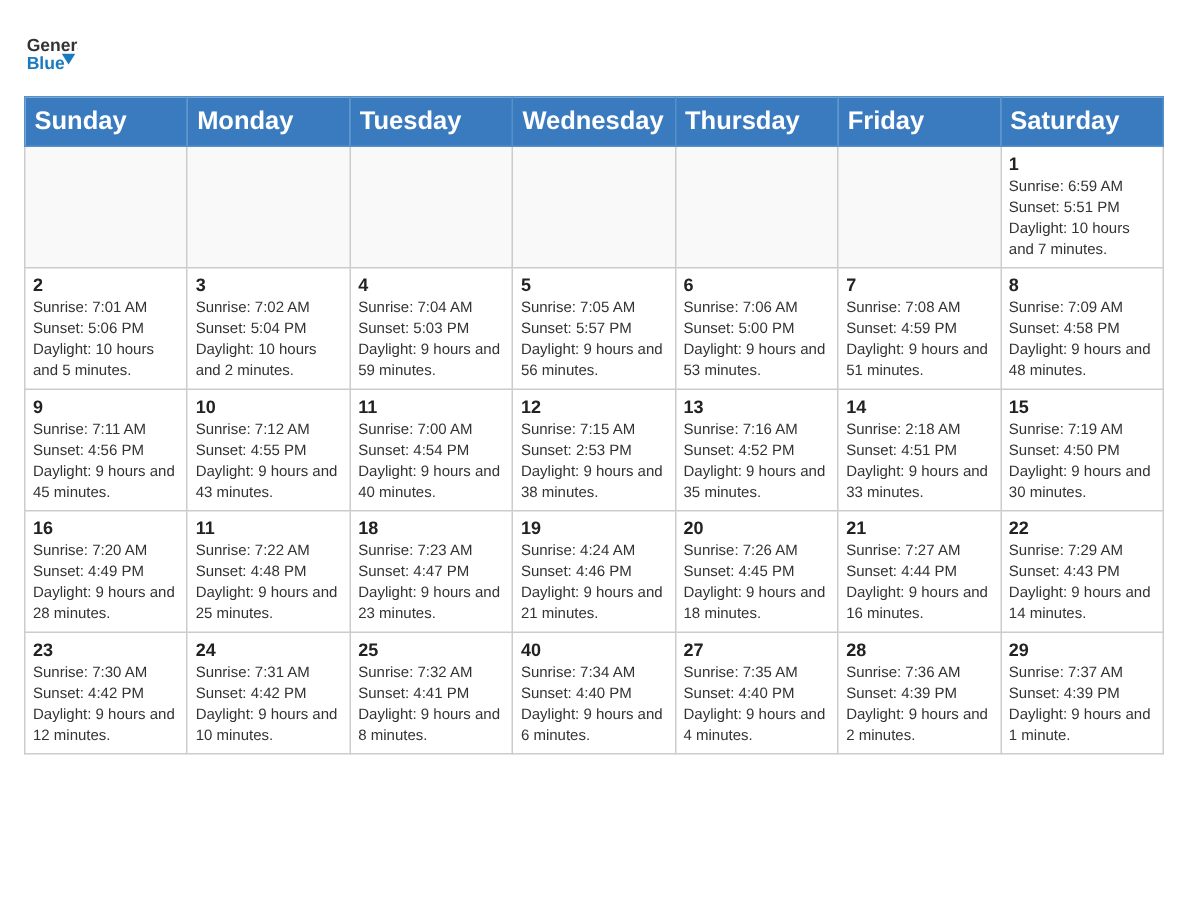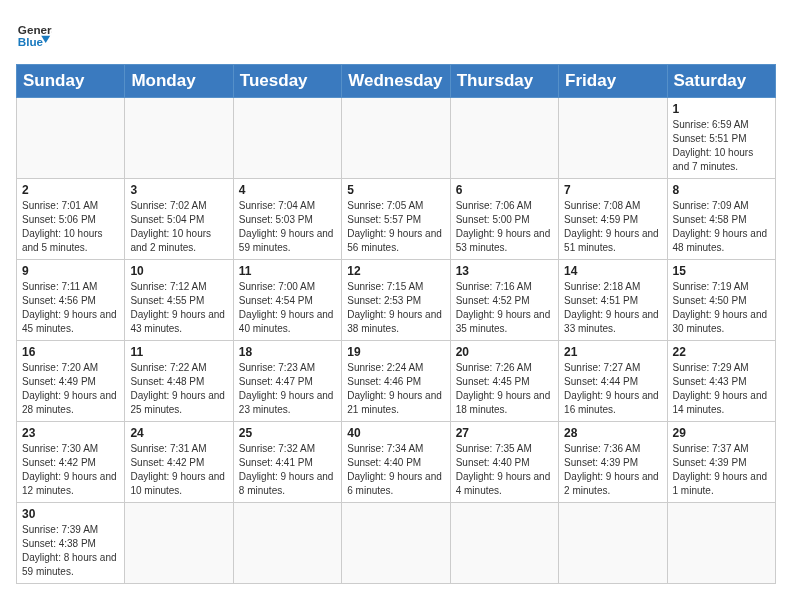--- a/index.html
+++ b/index.html
@@ -225,21 +225,21 @@
 Daylight: 9 hours and 25 minutes.</div>
         </td>
         <td>
           <span class="day-num">18</span>
           <div class="day-info">Sunrise: 7:23 AM
 Sunset: 4:47 PM
 Daylight: 9 hours and 23 minutes.</div>
         </td>
         <td>
           <span class="day-num">19</span>
-          <div class="day-info">Sunrise: 2:24 AM
+          <div class="day-info">Sunrise: 4:24 AM
 Sunset: 4:46 PM
 Daylight: 9 hours and 21 minutes.</div>
         </td>
         <td>
           <span class="day-num">20</span>
           <div class="day-info">Sunrise: 7:26 AM
 Sunset: 4:45 PM
 Daylight: 9 hours and 18 minutes.</div>
         </td>
         <td>
@@ -292,28 +292,14 @@
 Sunset: 4:39 PM
 Daylight: 9 hours and 2 minutes.</div>
         </td>
         <td>
           <span class="day-num">29</span>
           <div class="day-info">Sunrise: 7:37 AM
 Sunset: 4:39 PM
 Daylight: 9 hours and 1 minute.</div>
         </td>
       </tr>
-      <tr>
-        <td>
-          <span class="day-num">30</span>
-          <div class="day-info">Sunrise: 7:39 AM
-Sunset: 4:38 PM
-Daylight: 8 hours and 59 minutes.</div>
-        </td>
-        <td class="empty"></td>
-        <td class="empty"></td>
-        <td class="empty"></td>
-        <td class="empty"></td>
-        <td class="empty"></td>
-        <td class="empty"></td>
-      </tr>
     </tbody>
 </table>
 
 </body></html>

